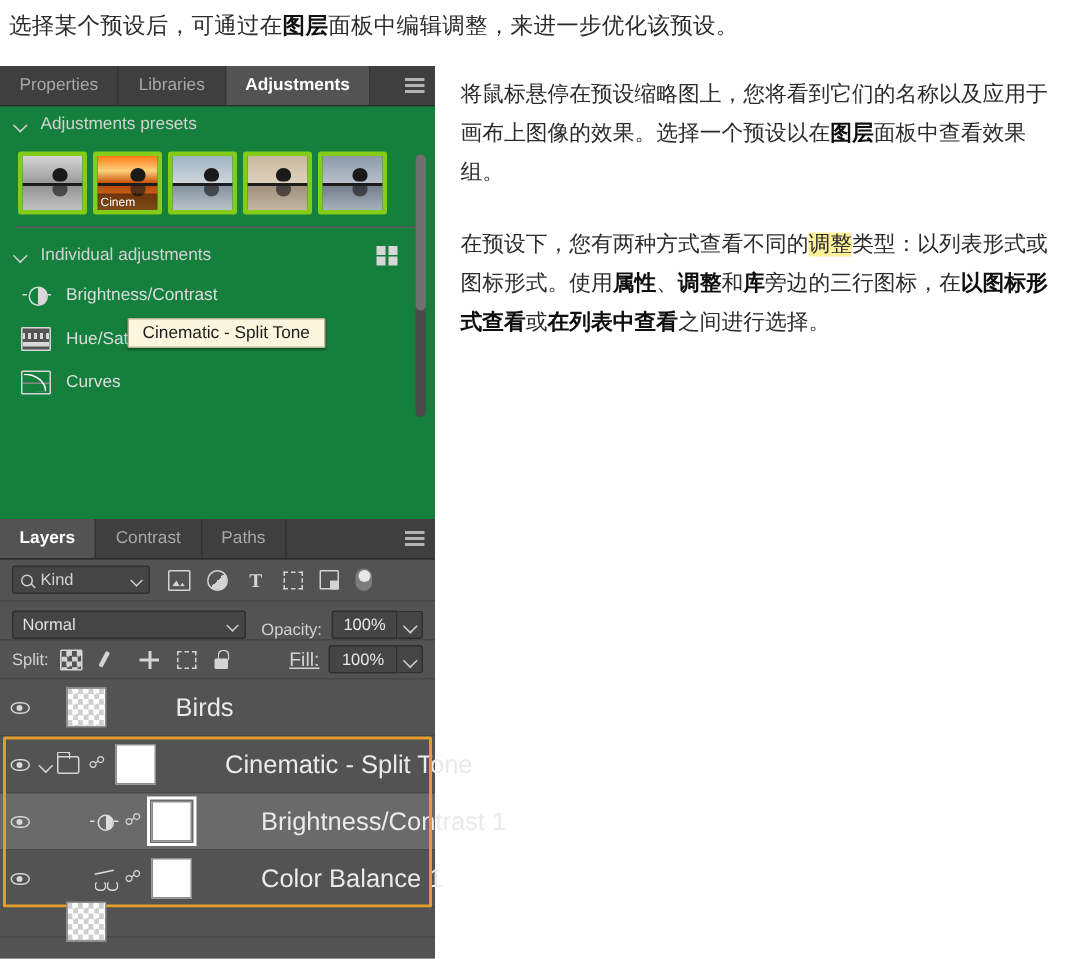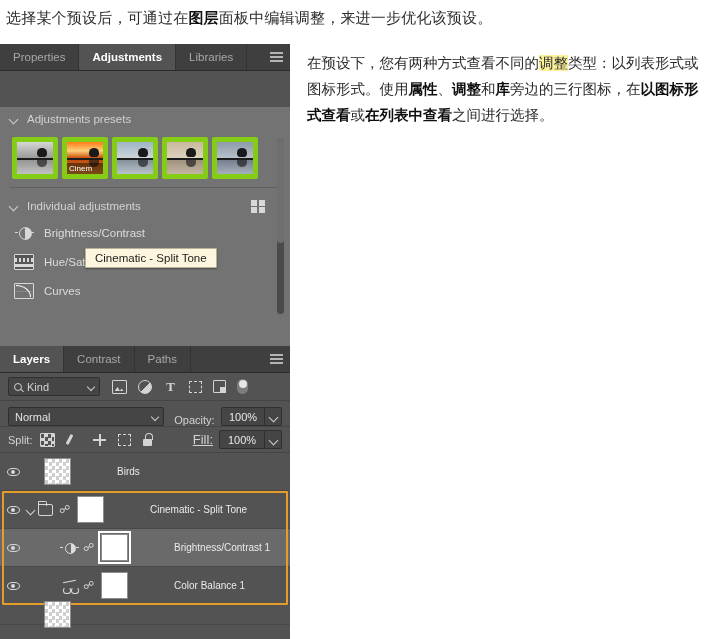--- a/index.html
+++ b/index.html
@@ -41,21 +41,21 @@
   }
   .tab.active { background: #535353; color: #ffffff; font-weight: bold; }
   .panel-menu {
     position: absolute; right: 7px; top: 8px;
     width: 13px; height: 10px;
     display: flex; flex-direction: column; justify-content: space-between;
   }
   .panel-menu i { display: block; height: 1.6px; background: #b4b4b4; }
 
   
-  .adj-body { position: relative; height: 290px; background: #737373; padding: 0; margin-top: 36px; }
+  .adj-body { position: relative; height: 290px; background: #15803d; padding: 0; }
   .section-head {
     display: flex; align-items: center; height: 24px;
     padding-left: 10px; font-size: 11.5px; color: #d2d2d2;
   }
   .chev {
     display: inline-block; width: 9px; height: 9px; margin-right: 8px;
     position: relative;
   }
   .chev:before {
     content: ""; position: absolute; left: 0; top: 1px;
@@ -66,21 +66,21 @@
   .grid-icon {
     position: absolute; right: 26px; width: 13px; height: 13px;
     display: grid; grid-template-columns: 6px 6px; grid-template-rows: 6px 6px; gap: 1.5px;
   }
   .grid-icon span { background: #d8d8d8; }
 
   
   .thumbs { display: flex; gap: 4px; padding: 6px 0 0 12px; }
   .thumb {
     width: 46px; height: 42px; border-radius: 2px; position: relative;
-    overflow: hidden; border: 5px solid #84cc16;
+    overflow: hidden; border: 3px solid #84cc16;
   }
   .thumb .sky { position: absolute; inset: 0 0 50% 0; }
   .thumb .water { position: absolute; inset: 50% 0 0 0; }
   .thumb .horizon {
     position: absolute; left: 0; right: 0; top: 49%; height: 2px; background: #1c1c1c;
   }
   .thumb .tree {
     position: absolute; bottom: 52%; width: 10px; height: 9px;
     background: #1a1a1a; border-radius: 50% 50% 40% 40%;
   }
@@ -281,21 +281,21 @@
     width:11px; flex:none; margin-right:7px; color:#d6d6d6; font-size:11px; line-height:1;
     text-align:center;
   }
   .thumb-sq {
     width:27px; height:27px; flex:none; background:#ffffff; border:1px solid #8d8d8d;
   }
   .thumb-sq.checker {
     background: repeating-conic-gradient(#ffffff 0% 25%, #cfcfcf 0% 50%) 0 0/7px 7px;
   }
   .thumb-sq.masksel { outline:2px solid #ffffff; outline-offset:1px; }
-  .lname { margin-left:13px; font-size:10px; color:#eaeaea; white-space:nowrap;padding-left:33px; }
+  .lname { margin-left:13px; font-size:17px; color:#eaeaea; white-space:nowrap;padding-left:33px; }
 
   .adj-ico-sm { width:19px; flex:none; margin-right:4px; height:16px; position:relative; }
   .sun:before {
     content:""; position:absolute; left:5px; top:3px; width:9px; height:9px; border-radius:50%;
     border:1.3px solid #ddd; background:linear-gradient(90deg,transparent 50%,#ddd 50%);
   }
   .sun i { position:absolute; inset:0; }
   .sun i:before, .sun i:after { content:""; position:absolute; background:#ddd; width:2.6px; height:1.3px; }
   .sun i:before { left:0px; top:7px; }
   .sun i:after { left:16px; top:7px; }
@@ -329,22 +329,22 @@
 <div id="root">
 
   <div class="intro">
     <span>选择某个预设后，可通过在</span><b>图层</b><span>面板中编辑调整，来进一步优化该预设。</span>
   </div>
 
   <div class="ps-col">
 
     <div class="tabstrip">
       <div class="tab">Properties</div>
+      <div class="tab">Libraries</div>
       <div class="tab active">Adjustments</div>
-      <div class="tab">Libraries</div>
       <div class="panel-menu">
           <i></i>
           <i></i>
           <i></i>
         </div>
     </div>
 
     <div class="adj-body">
 
       <div class="section-head">
@@ -537,17 +537,18 @@
           <span class="l-indent i1"></span>
           <span class="thumb-sq checker"></span>
         </div>
 
       </div>
     </div>
   </div>
 
   <div class="right-col">
 
+    <p><span>将鼠标悬停在预设缩略图上，您将看到它们的名称以及应用于画布上图像的效果。选择一个预设以在</span><b>图层</b><span>面板中查看效果组。</span></p>
 
     <p><span>在预设下，您有两种方式查看不同的</span><span class="hl">调整</span><span>类型：以列表形式或图标形式。使用</span><b>属性</b><span>、</span><b>调整</b><span>和</span><b>库</b><span>旁边的三行图标，在</span><b>以图标形式查看</b><span>或</span><b>在列表中查看</b><span>之间进行选择。</span></p>
   </div>
 
 </div>
 
 </body></html>

